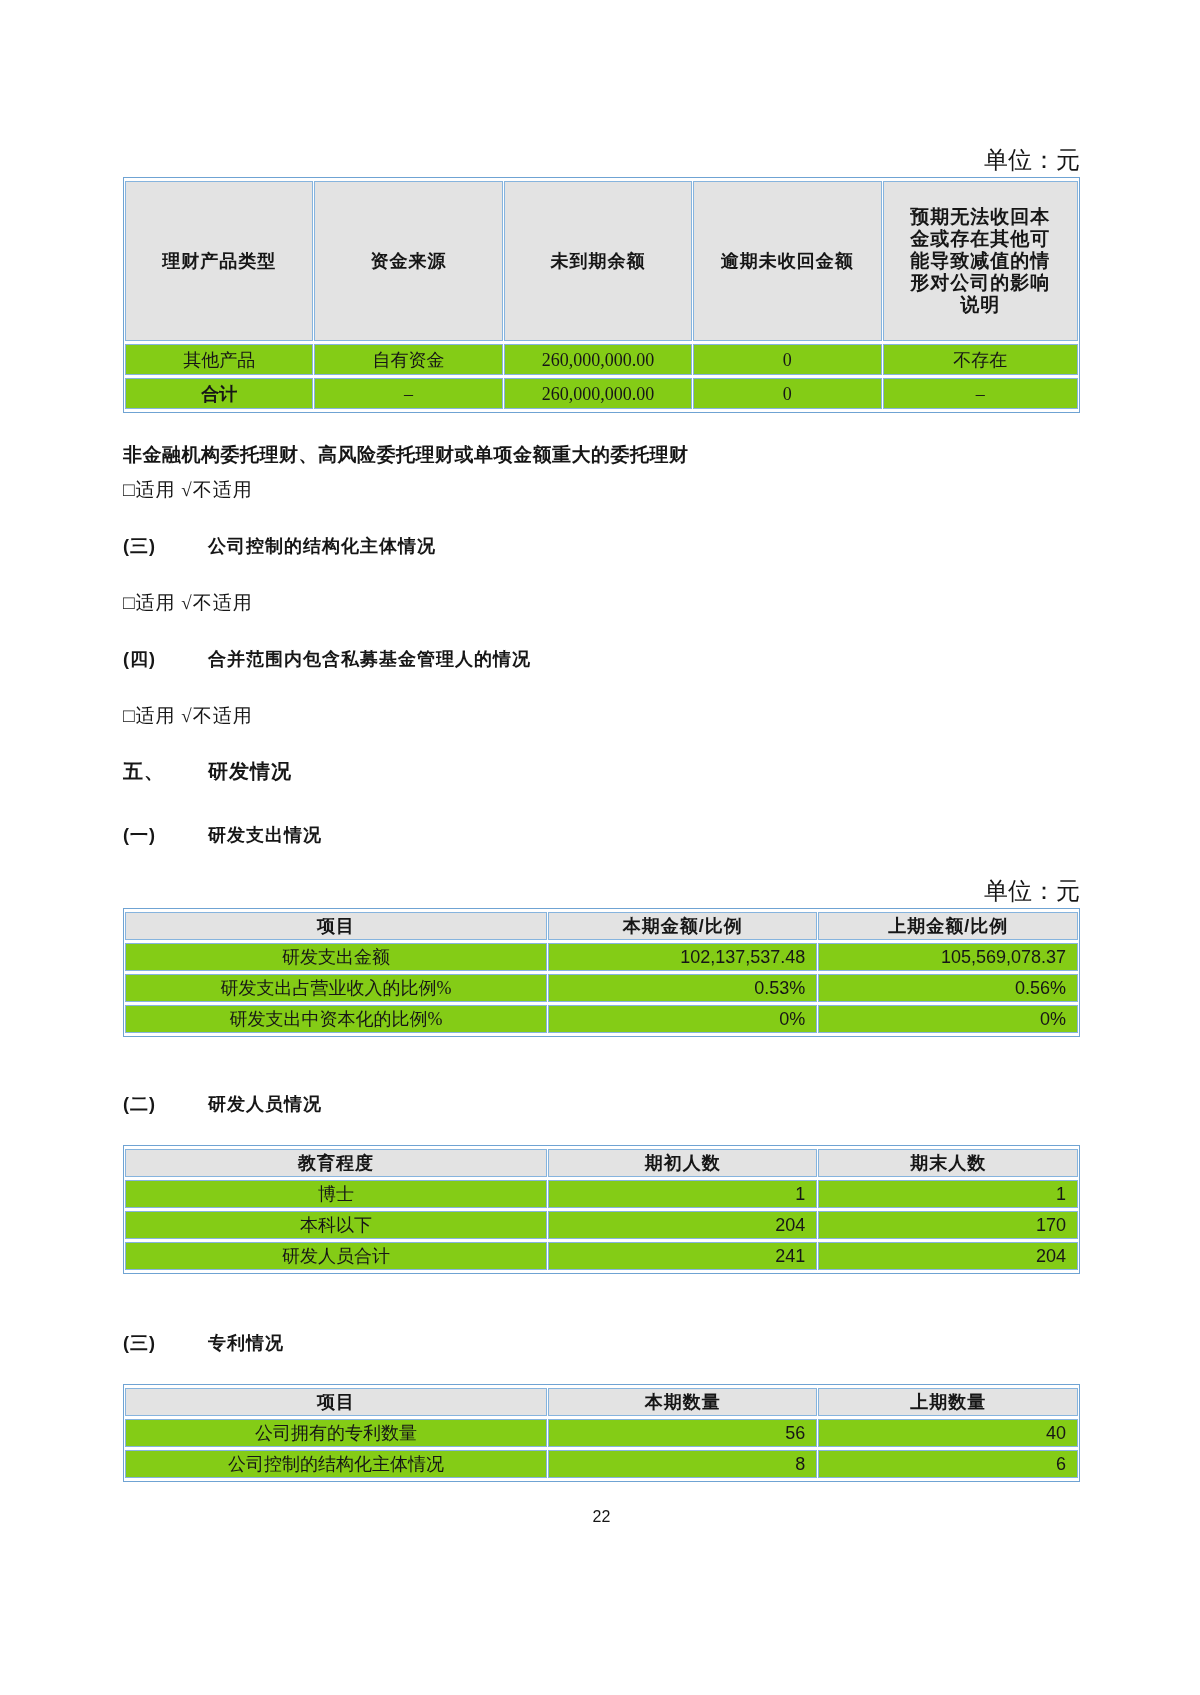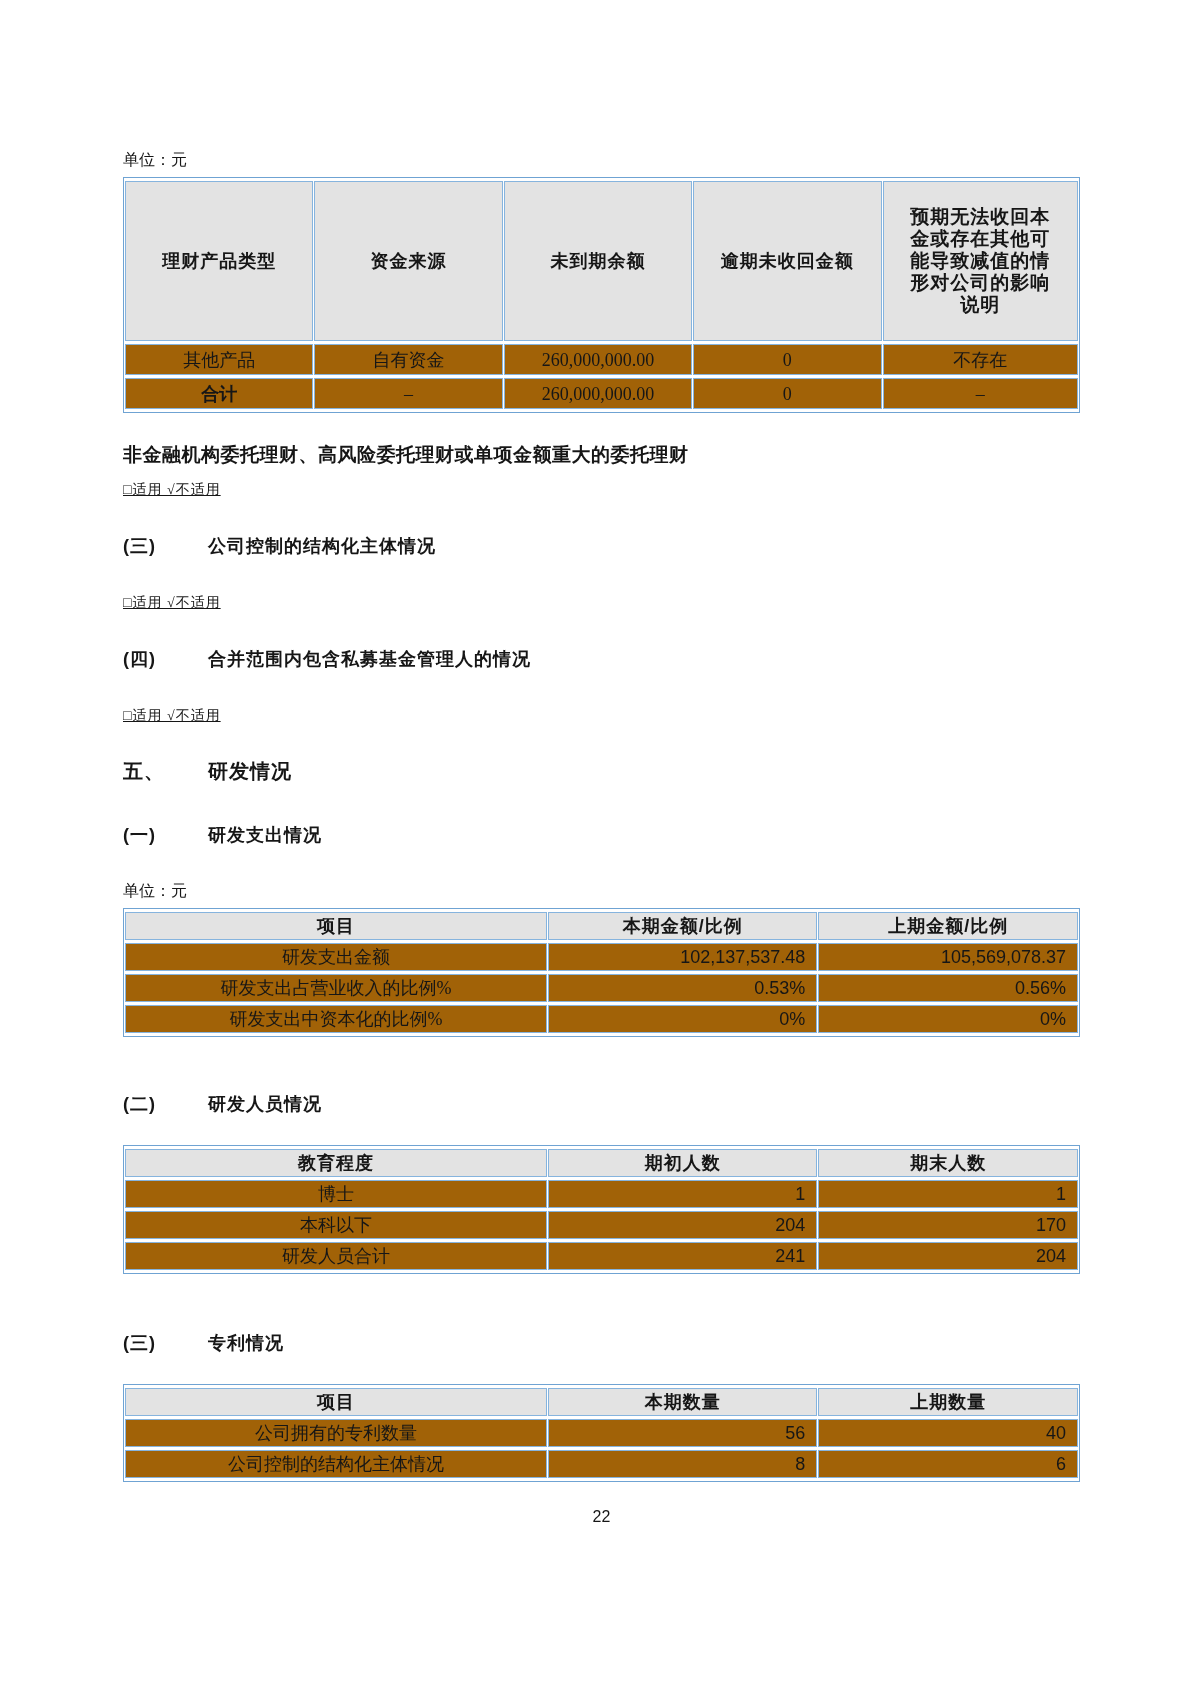--- a/index.html
+++ b/index.html
@@ -8,38 +8,38 @@
     width: 1200px; height: 1695px;
     overflow: hidden;
     font-family: "Liberation Serif", "DejaVu Serif", serif;
     color: #161616;
     position: relative;
   }
   .content { padding: 150px 120px 0 123px; }
 
   
   .unit-label {
-    font-size: 16px;
+    text-align: right;
+    font-size: 24px;
     line-height: 20px;
     margin-bottom: 7px;
   }
   .note-heading {
     font-family: "Liberation Sans", "DejaVu Sans", sans-serif;
     font-weight: bold;
     font-size: 19px;
     line-height: 27px;
     margin-top: 28px;
     letter-spacing: 0.5px;
   }
   .applicability {
-    font-size: 14px;
+    font-size: 19px;
     line-height: 19px;
     margin-top: 12px;
     letter-spacing: 1px;
-    text-decoration: underline;
   }
   .applicability.sp { margin-top: 36px; }
   .sec-heading {
     display: flex;
     font-family: "Liberation Sans", "DejaVu Sans", sans-serif;
     font-weight: bold;
     font-size: 18px;
     line-height: 22px;
     margin-top: 36px;
     letter-spacing: 1px;
@@ -68,21 +68,21 @@
     text-align: center;
     vertical-align: middle;
     overflow: hidden;
   }
   table.doc-table th {
     background: #e3e3e3;
     font-family: "Liberation Sans", "DejaVu Sans", sans-serif;
     font-weight: bold;
     letter-spacing: 1px;
   }
-  table.doc-table td { background: #a16207; }
+  table.doc-table td { background: #84cc16; }
 
   
   .t1 .c1, .t1 .c2, .t1 .c3, .t1 .c4 { width: 19.85%; }
   .t1 .c5 { width: 20.6%; }
   .t1 th { height: 160px; line-height: 28px; }
   .t1 th .narrow { max-width: 148px; margin: 0 auto; font-size: 19px; }
   .t1 td { height: 31px; }
   .t1 .bold-cell { font-family: "Liberation Sans", "DejaVu Sans", sans-serif; font-weight: bold; }
 
   

